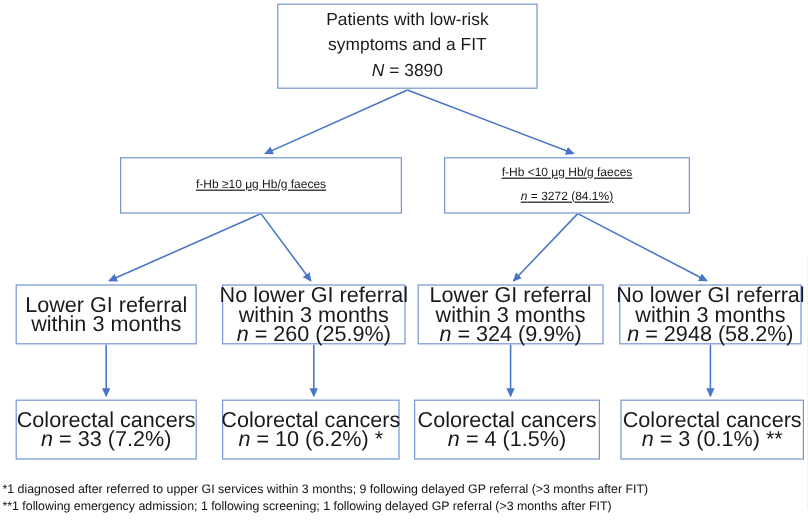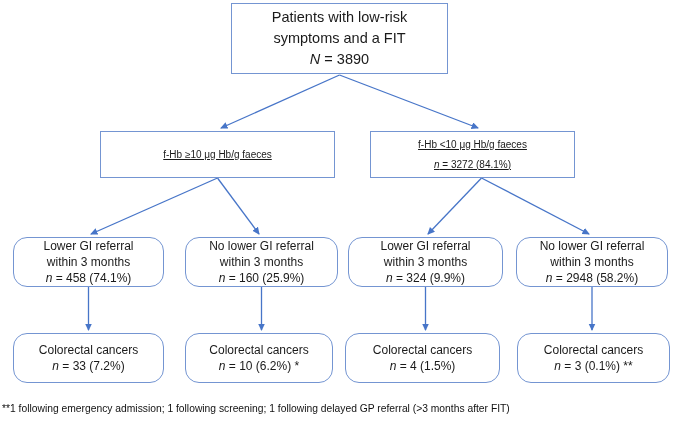--- a/index.html
+++ b/index.html
@@ -25,21 +25,21 @@
     display:flex;
     flex-direction:column;
     align-items:center;
     justify-content:center;
     text-align:center;
     box-sizing:border-box;
   }
   .node .ln{white-space:nowrap;}
   .root-node{font-size:14.5px;line-height:21px;}
   .l2-node{font-size:10px;line-height:20px;text-decoration:underline;}
-  .l3-node,.l4-node{font-size:12px;line-height:16px;border-radius:14px;}
+  .l3-node,.l4-node{font-size:18px;line-height:16px;}
   .arrows{position:absolute;left:0;top:0;width:673px;height:436px;pointer-events:none;}
   .arrows line{stroke:var(--arrow);stroke-width:1.3;}
   .arrowhead{fill:var(--arrow);}
   .footnotes{
     position:absolute;
     left:2px;top:402px;
     font-size:10.3px;
     line-height:14px;
     color:#111;
   }
@@ -81,26 +81,25 @@
     <div class="ln">f-Hb ≥10 μg Hb/g faeces</div>
   </div>
   <div class="node l2-node" style="left:370px;top:131px;width:205px;height:47px;">
     <div class="ln">f-Hb &lt;10 μg Hb/g faeces</div>
     <div class="ln"><i>n</i><span> = 3272 (84.1%)</span></div>
   </div>
 
   <div class="node l3-node" style="left:13px;top:237px;width:151px;height:50px;">
     <div class="ln">Lower GI referral</div>
     <div class="ln">within 3 months</div>
-    <div class="ln"><i>n</i><span> = 458 (74.1%)</span></div>
   </div>
   <div class="node l3-node" style="left:185px;top:237px;width:153px;height:50px;">
     <div class="ln">No lower GI referral</div>
     <div class="ln">within 3 months</div>
-    <div class="ln"><i>n</i><span> = 160 (25.9%)</span></div>
+    <div class="ln"><i>n</i><span> = 260 (25.9%)</span></div>
   </div>
   <div class="node l3-node" style="left:348px;top:237px;width:155px;height:50px;">
     <div class="ln">Lower GI referral</div>
     <div class="ln">within 3 months</div>
     <div class="ln"><i>n</i><span> = 324 (9.9%)</span></div>
   </div>
   <div class="node l3-node" style="left:516px;top:237px;width:152px;height:50px;">
     <div class="ln">No lower GI referral</div>
     <div class="ln">within 3 months</div>
     <div class="ln"><i>n</i><span> = 2948 (58.2%)</span></div>
@@ -117,16 +116,17 @@
   <div class="node l4-node" style="left:345px;top:333px;width:155px;height:50px;">
     <div class="ln">Colorectal cancers</div>
     <div class="ln"><i>n</i><span> = 4 (1.5%)</span></div>
   </div>
   <div class="node l4-node" style="left:517px;top:333px;width:153px;height:50px;">
     <div class="ln">Colorectal cancers</div>
     <div class="ln"><i>n</i><span> = 3 (0.1%) **</span></div>
   </div>
 
   <div class="footnotes">
+    <div>*1 diagnosed after referred to upper GI services within 3 months; 9 following delayed GP referral (&gt;3 months after FIT)</div>
     <div>**1 following emergency admission; 1 following screening; 1 following delayed GP referral (&gt;3 months after FIT)</div>
   </div>
 
 </div>
 
 </body></html>

